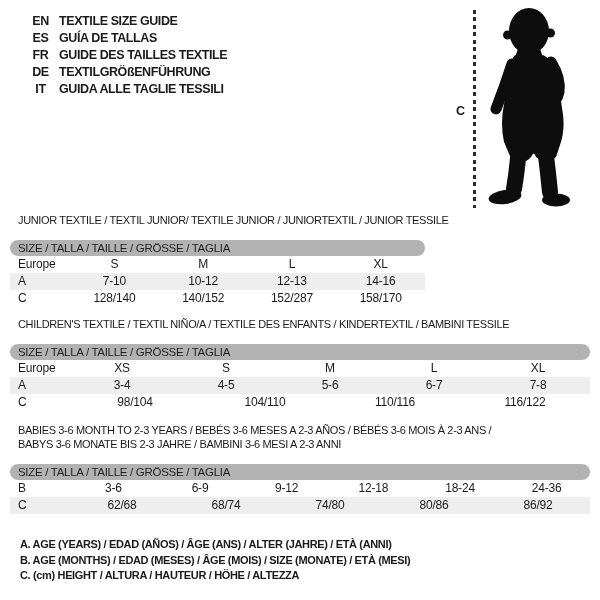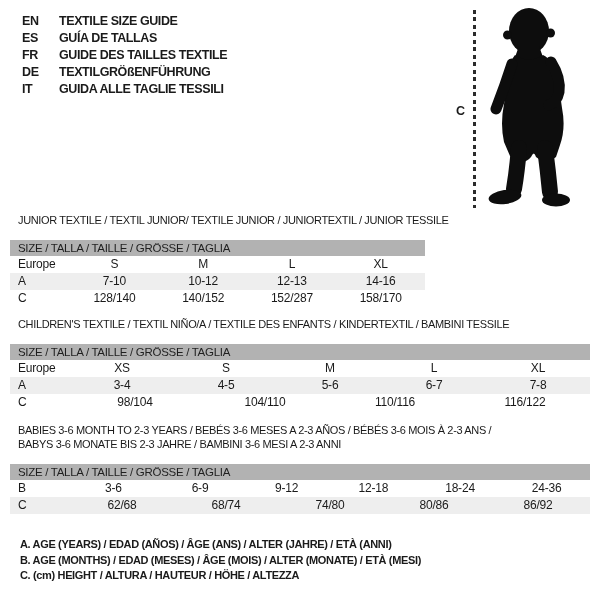--- a/index.html
+++ b/index.html
@@ -5,42 +5,42 @@
   * { margin:0; padding:0; box-sizing:border-box; }
   html,body { background:#ffffff; }
   body {
     width:600px; height:600px; position:relative; overflow:hidden;
     font-family:"Liberation Sans", sans-serif;
     color:var(--text, #1a1a1a);
   }
 
   
   .langs { position:absolute; left:22px; top:13px; }
-  .lang-row { display:flex; font-weight:bold; font-size:12.5px; line-height:17px; letter-spacing:-0.4px; }
+  .lang-row { display:flex; font-weight:bold; font-size:12.5px; line-height:17px; letter-spacing:-0.4px;text-align:center; }
   .lang-code { width:37px; flex:0 0 37px; }
 
   
   .height-dashes {
     position:absolute; left:473px; top:10px; width:2.5px; height:198px;
     background:repeating-linear-gradient(to bottom, var(--dashed_line,#2b2b2b) 0 4px, transparent 4px 7.5px);
   }
   .c-label { position:absolute; left:456px; top:104px; font-weight:bold; font-size:12.5px; }
   .baby-svg { position:absolute; left:479px; top:6px; }
 
   
   .size-section { position:absolute; left:10px; }
   #sec0 { top:213px; width:415px; }
   #sec1 { top:317px; width:580px; }
   #sec2 { top:423px; width:580px; }
   .sec-title { font-weight:normal; font-size:11px; line-height:14px; letter-spacing:-0.35px; padding-left:8px; white-space:nowrap; }
   .sec-title:empty { display:none; }
   .tbl { margin-top:13px; font-size:12px; letter-spacing:-0.2px; }
   .tbl-header {
     background:var(--header_bar,#b2b2b2); height:16px; line-height:16px;
-    padding-left:8px; font-size:11.5px; letter-spacing:-0.3px; color:#1f1f1f; white-space:nowrap; overflow:hidden;
+    padding-left:8px; font-size:11.5px; letter-spacing:-0.3px; color:#1f1f1f; white-space:nowrap; overflow:hidden;border-radius:8px;
   }
   .tbl-row { display:flex; height:17px; line-height:17px; }
   .tbl-row.shaded { background:var(--row_shaded,#eeeeee); }
   .cell { flex:1; text-align:center; white-space:nowrap; }
   .cell.label { flex:0 0 60px; text-align:left; padding-left:8px; }
 
   
   .footnotes { position:absolute; left:20px; top:537px; }
   .footnote { font-weight:bold; font-size:11px; line-height:15.5px; letter-spacing:-0.35px; white-space:nowrap; }
 </style>
@@ -173,15 +173,15 @@
         <span class="cell">68/74</span>
         <span class="cell">74/80</span>
         <span class="cell">80/86</span>
         <span class="cell">86/92</span>
       </div>
     </div>
 </section>
 
 <div class="footnotes">
   <div class="footnote">A. AGE (YEARS) / EDAD (AÑOS) / ÂGE (ANS) / ALTER (JAHRE) / ETÀ (ANNI)</div>
-  <div class="footnote">B. AGE (MONTHS) / EDAD (MESES) / ÂGE (MOIS) / ALTER (MONATE) / ETÀ (MESI)</div>
+  <div class="footnote">B. AGE (MONTHS) / EDAD (MESES) / ÂGE (MOIS) / SIZE (MONATE) / ETÀ (MESI)</div>
   <div class="footnote">C. (cm) HEIGHT / ALTURA / HAUTEUR / HÖHE / ALTEZZA</div>
 </div>
 
 </body></html>

